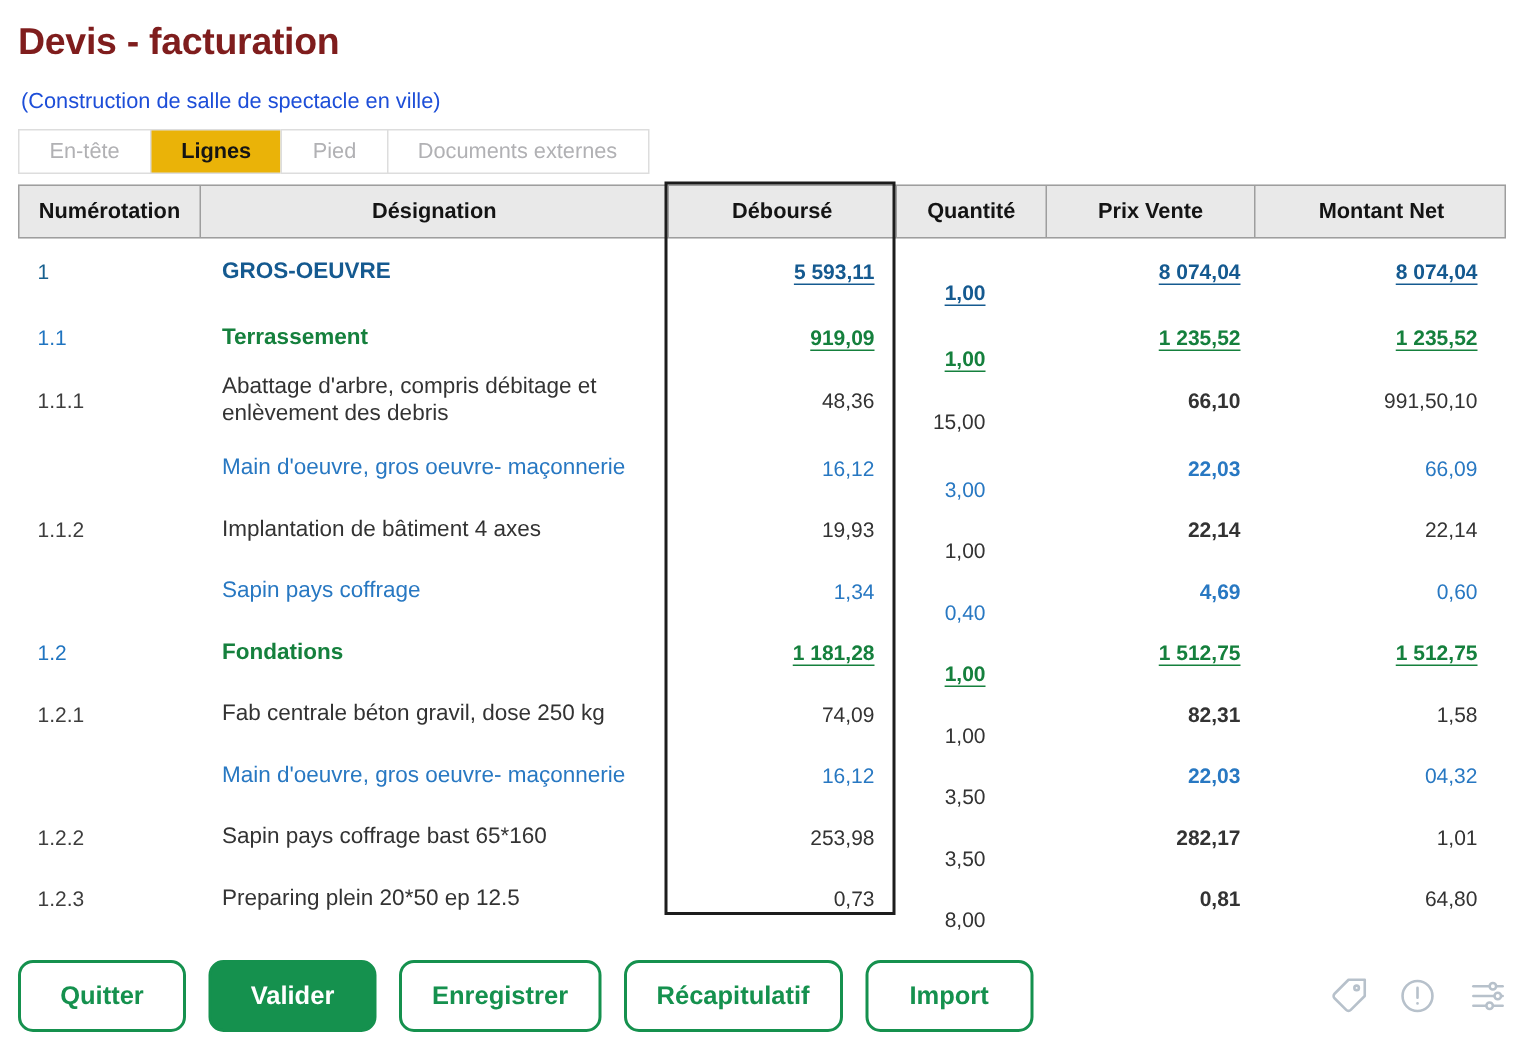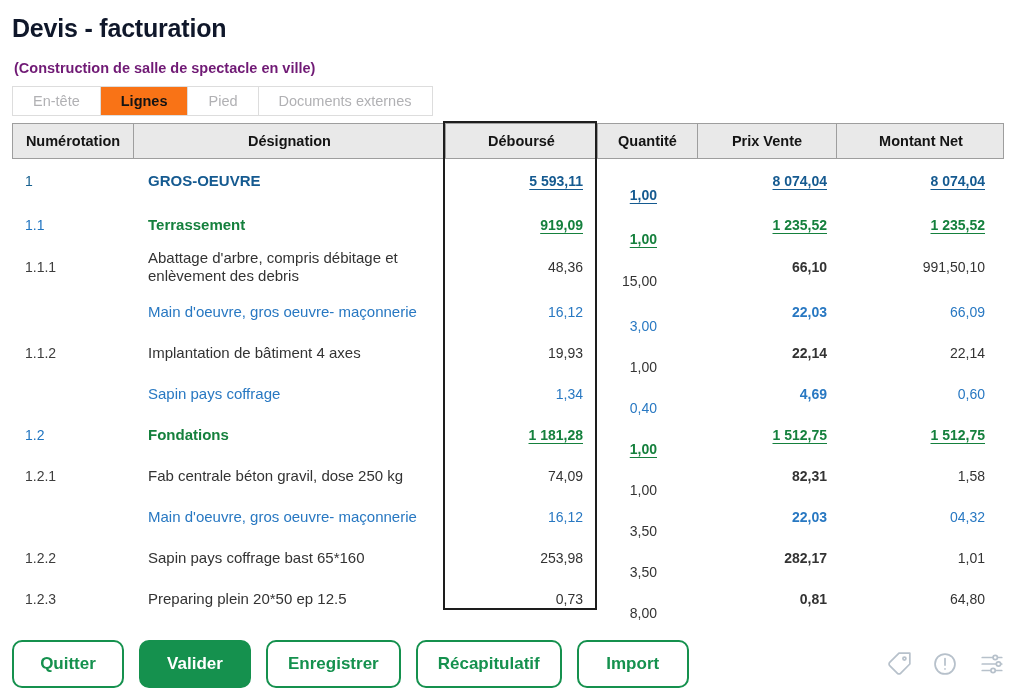--- a/index.html
+++ b/index.html
@@ -1,27 +1,27 @@
 <!DOCTYPE html>
 <html><head>
 <meta charset="utf-8">
 <style>
   * { margin:0; padding:0; box-sizing:border-box; }
   html,body { width:1024px; height:692px; background:#fff; font-family:"Liberation Sans", sans-serif; }
   .page { position:relative; width:1024px; height:692px; background:#fff; overflow:hidden; }
 
-  .title { margin:14px 17px 0 12px; font-size:25px; font-weight:bold; color:#0f172a; letter-spacing:-0.2px; }
-  .subtitle { margin:17px 0 0 14px; font-size:14.5px; font-weight:bold; color:#701a75; }
+  .title { margin:14px 17px 0 12px; font-size:25px; font-weight:bold; color:#7f1d1d; letter-spacing:-0.2px; }
+  .subtitle { margin:17px 0 0 14px; font-size:14.5px; font-weight:normal; color:#1d4ed8; }
 
   .tabs { display:flex; margin:10px 0 0 12px; height:30px; }
   .tab { height:30px; display:flex; align-items:center; justify-content:center;
          padding:0 20px; background:#fff; border:1px solid #ddd; margin-left:-1px;
          font-size:14.5px; color:#b1b1b4; cursor:pointer; font-family:"Liberation Sans", sans-serif; }
   .tab:first-child { margin-left:0; }
-  .tab.active { background:#f97316; color:#141414; font-weight:bold; border-color:#ddd; }
+  .tab.active { background:#eab308; color:#141414; font-weight:bold; border-color:#ddd; }
 
   .tbl { position:relative; margin:7px 0 0 12px; width:992px; }
   .thead { display:grid; grid-template-columns:121px 312px 152px 100px 139px 168px;
            height:36px; background:#e9e9e9; border:1px solid #9e9e9e; }
   .th { display:flex; align-items:center; justify-content:center; font-size:14.5px;
         font-weight:bold; color:#141414; border-right:1px solid #9e9e9e; }
   .th:last-child { border-right:none; }
 
   .tr { display:grid; grid-template-columns:121px 312px 152px 100px 139px 168px; align-items:center; height:41px; }
   .tr.tall { height:46px; }

